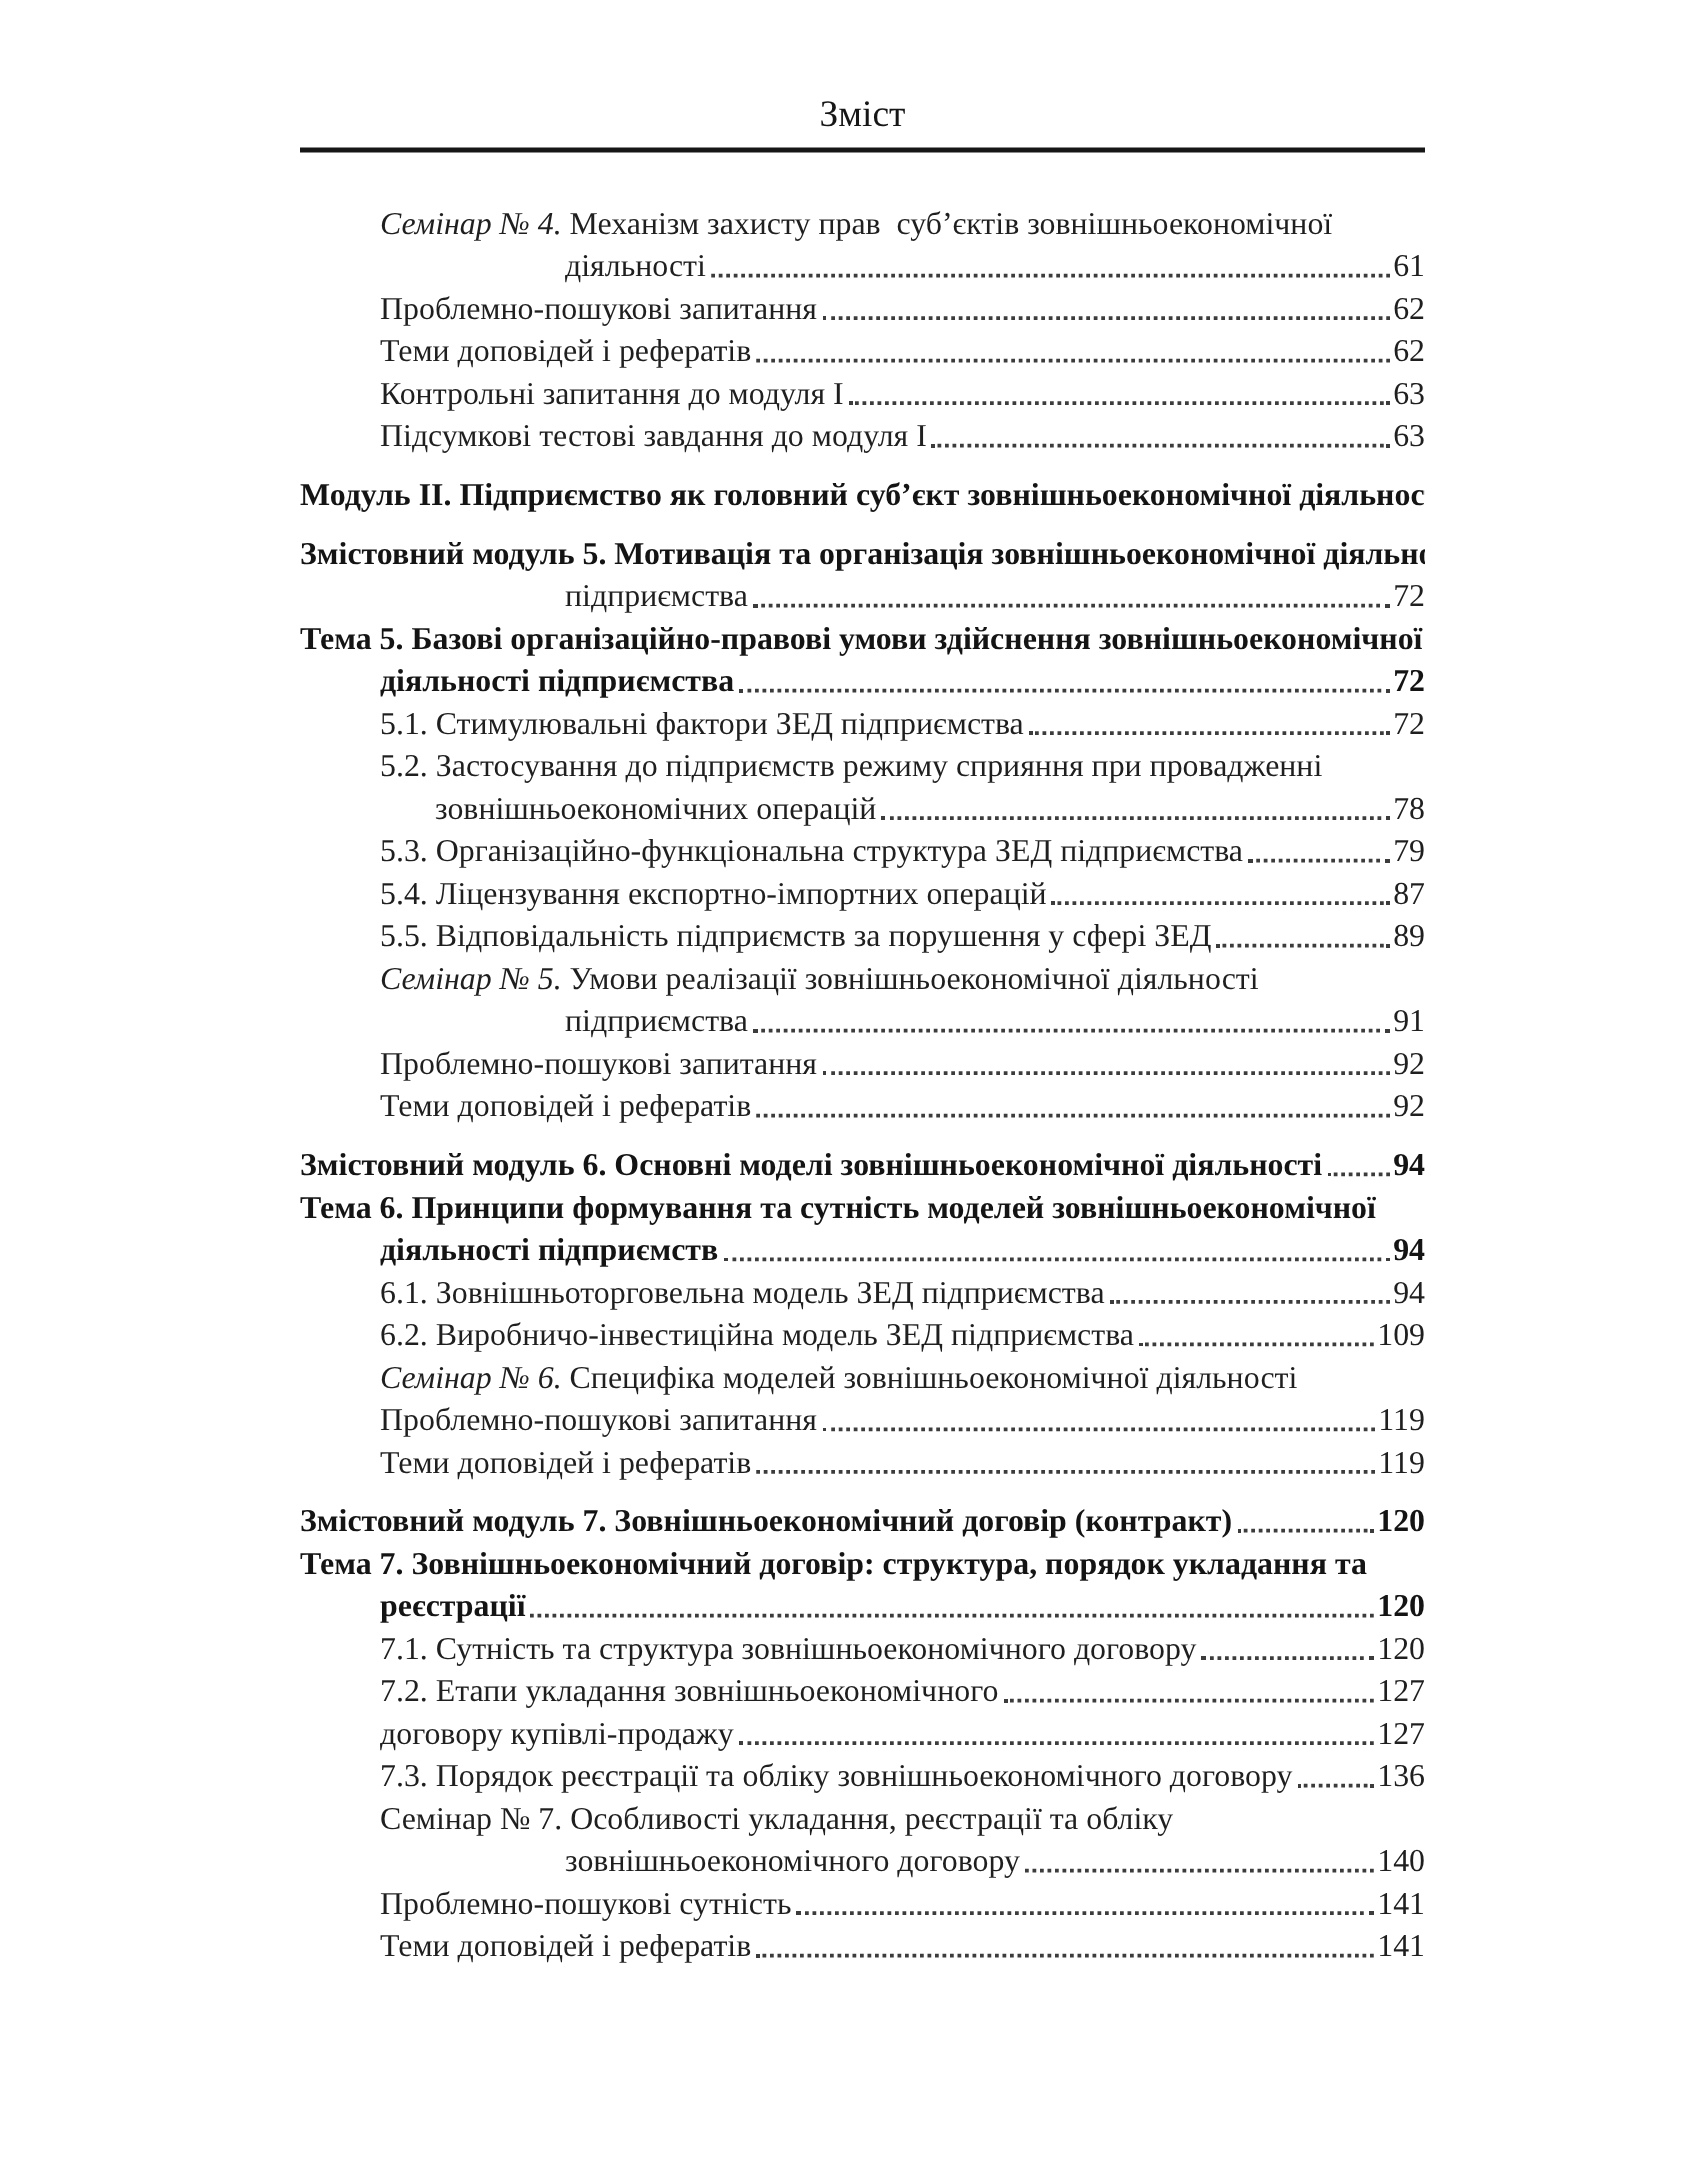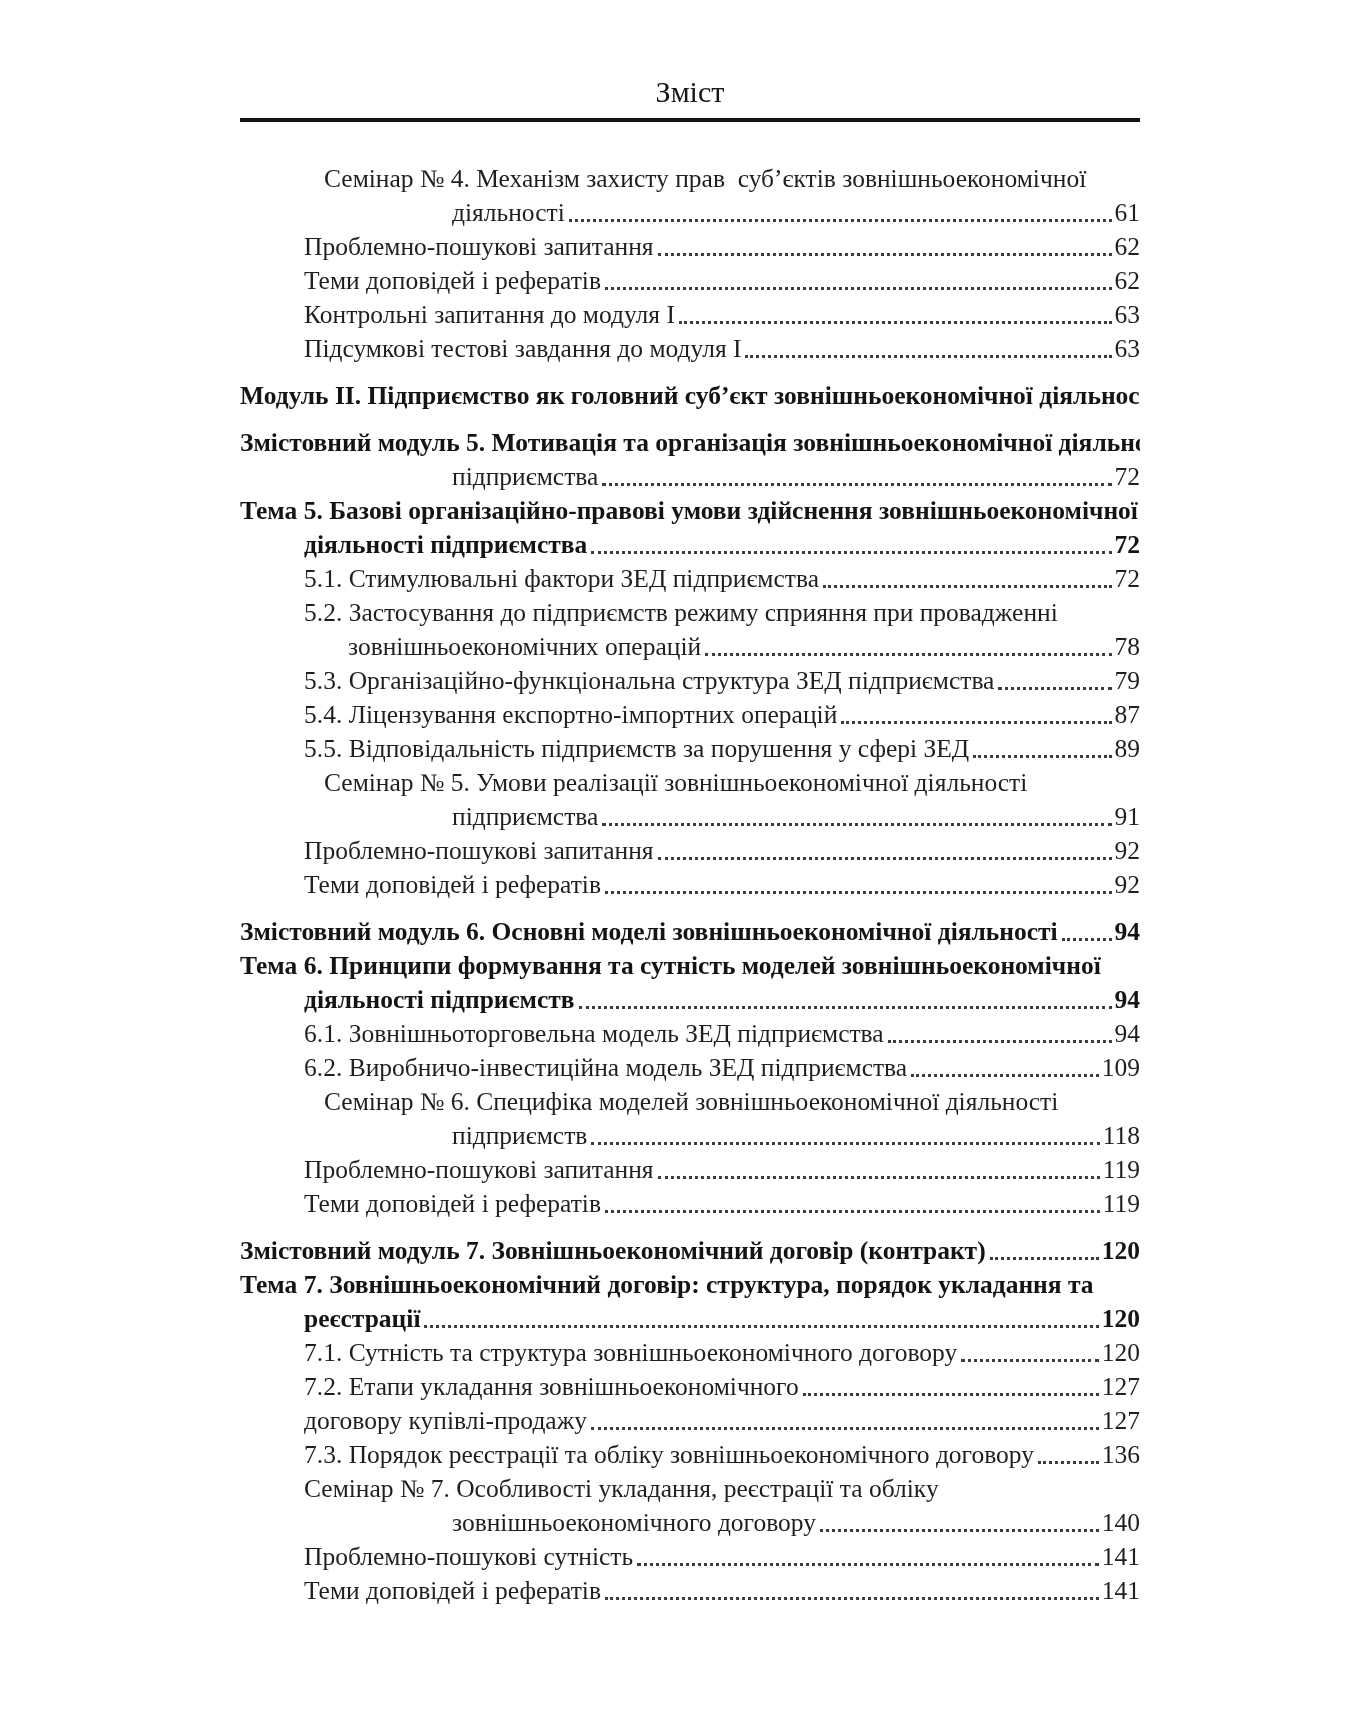--- a/index.html
+++ b/index.html
@@ -16,21 +16,21 @@
   .line {
     display:flex; align-items:flex-end;
     font-size:25.5px; line-height:34px; min-height:34px;
     overflow:hidden;
   }
   .line.gap { margin-top:13px; }
   .line.b { font-weight:bold; color:#141414; }
   .ind-1 { padding-left:64px; }
   .ind-2 { padding-left:108px;justify-content:center; }
   .ind-3 { padding-left:212px; }
-  .lead { white-space:pre;margin-left:20px; }
+  .lead { font-style:italic; white-space:pre; }
   .label { white-space:pre; }
   .dots {
     flex:1 1 auto; min-width:12px;
     border-bottom:3px dotted #3c3c3c;
     margin:0 3px 8px 4px;
   }
   .pagenum { white-space:pre; }
   .folio {
     position:absolute; top:1628px; right:222px;
     font-size:36px; color:#701a75;margin-top:12px;
@@ -159,25 +159,20 @@
         </div>
         <div class="line ind-1">
           <span class="label">6.2. Виробничо-інвестиційна модель ЗЕД підприємства</span>
           <span class="dots"></span>
           <span class="pagenum">109</span>
         </div>
         <div class="line ind-1">
           <span class="lead">Семінар № 6.</span>
           <span class="label"> Специфіка моделей зовнішньоекономічної діяльності</span>
         </div>
-        <div class="line ind-3">
-          <span class="label">підприємств</span>
-          <span class="dots"></span>
-          <span class="pagenum">118</span>
-        </div>
         <div class="line ind-1">
           <span class="label">Проблемно-пошукові запитання</span>
           <span class="dots"></span>
           <span class="pagenum">119</span>
         </div>
         <div class="line ind-1">
           <span class="label">Теми доповідей і рефератів</span>
           <span class="dots"></span>
           <span class="pagenum">119</span>
         </div>

